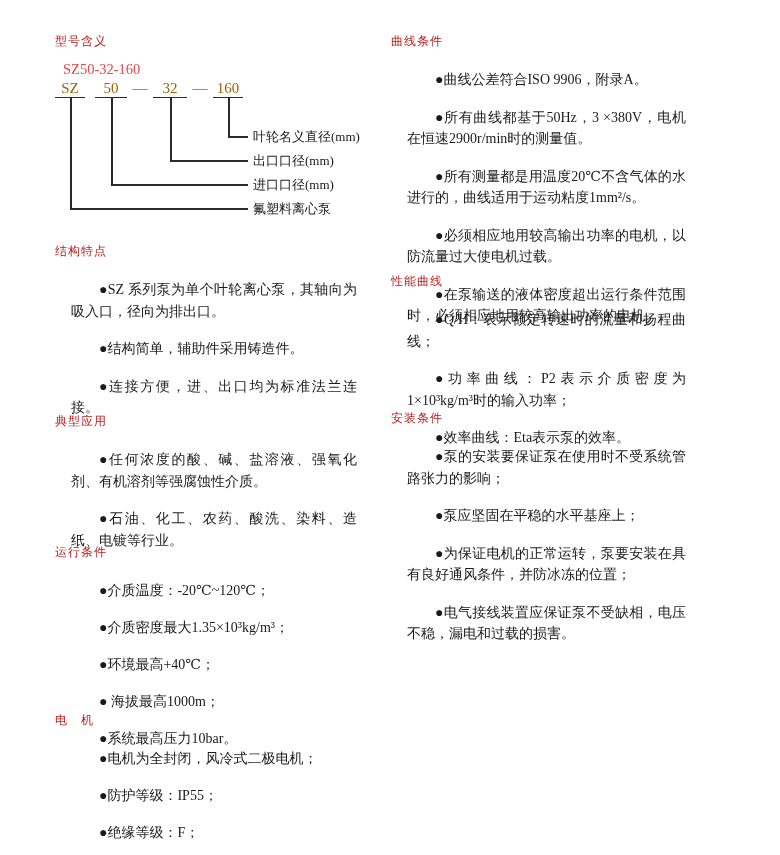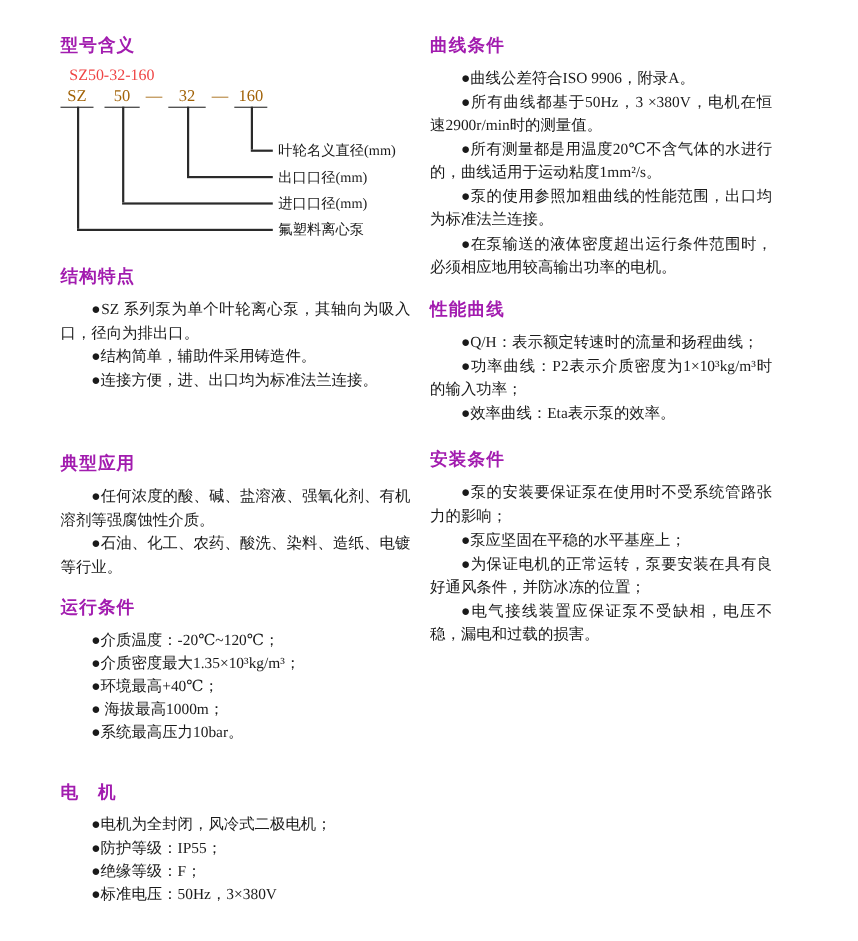--- a/index.html
+++ b/index.html
@@ -13,29 +13,29 @@
     color: #1a1a1a;
     font-family: "Liberation Serif", "DejaVu Serif", serif;
   }
   .section { position: absolute; }
   .col-left  { left: 55px;  width: 318px; }
   .col-right { left: 391px; width: 311px; }
 
   h2.sec-title {
     margin: 0 0 8px 0;
     font-family: "Liberation Sans", "DejaVu Sans", sans-serif;
-    font-weight: bold;
-    font-size: 16px;
+    font-weight: normal;
+    font-size: 12px;
     line-height: 23px;
     letter-spacing: 1px;
-    color: #a21caf;
+    color: #b91c1c;
     white-space: pre;
   }
   p.bullet {
-    margin: 0;
+    margin: 16px;
     font-size: 14px;
     line-height: 21.5px;
     text-indent: 2em;
     text-align: justify;
     color: #1a1a1a;
   }
   .tight p.bullet { line-height: 21px; text-align: left; }
 
   
   .model-code {
@@ -120,21 +120,21 @@
     <p class="bullet">●防护等级：IP55；</p>
     <p class="bullet">●绝缘等级：F；</p>
     <p class="bullet">●标准电压：50Hz，3×380V</p>
   </div>
 
   <div class="section col-right" style="top:30px;">
     <h2 class="sec-title">曲线条件</h2>
     <p class="bullet">●曲线公差符合ISO 9906，附录A。</p>
     <p class="bullet">●所有曲线都基于50Hz，3 ×380V，电机在恒速2900r/min时的测量值。</p>
     <p class="bullet">●所有测量都是用温度20℃不含气体的水进行的，曲线适用于运动粘度1mm²/s。</p>
-    <p class="bullet">●泵的使用参照加粗曲线的性能范围，出口均为标准法兰连接。</p>
+    <p class="bullet">●必须相应地用较高输出功率的电机，以防流量过大使电机过载。</p>
     <p class="bullet">●在泵输送的液体密度超出运行条件范围时，必须相应地用较高输出功率的电机。</p>
   </div>
 
   <div class="section col-right" style="top:270px;">
     <h2 class="sec-title">性能曲线</h2>
     <p class="bullet">●Q/H：表示额定转速时的流量和扬程曲线；</p>
     <p class="bullet">●功率曲线：P2表示介质密度为1×10³kg/m³时的输入功率；</p>
     <p class="bullet">●效率曲线：Eta表示泵的效率。</p>
   </div>
 

